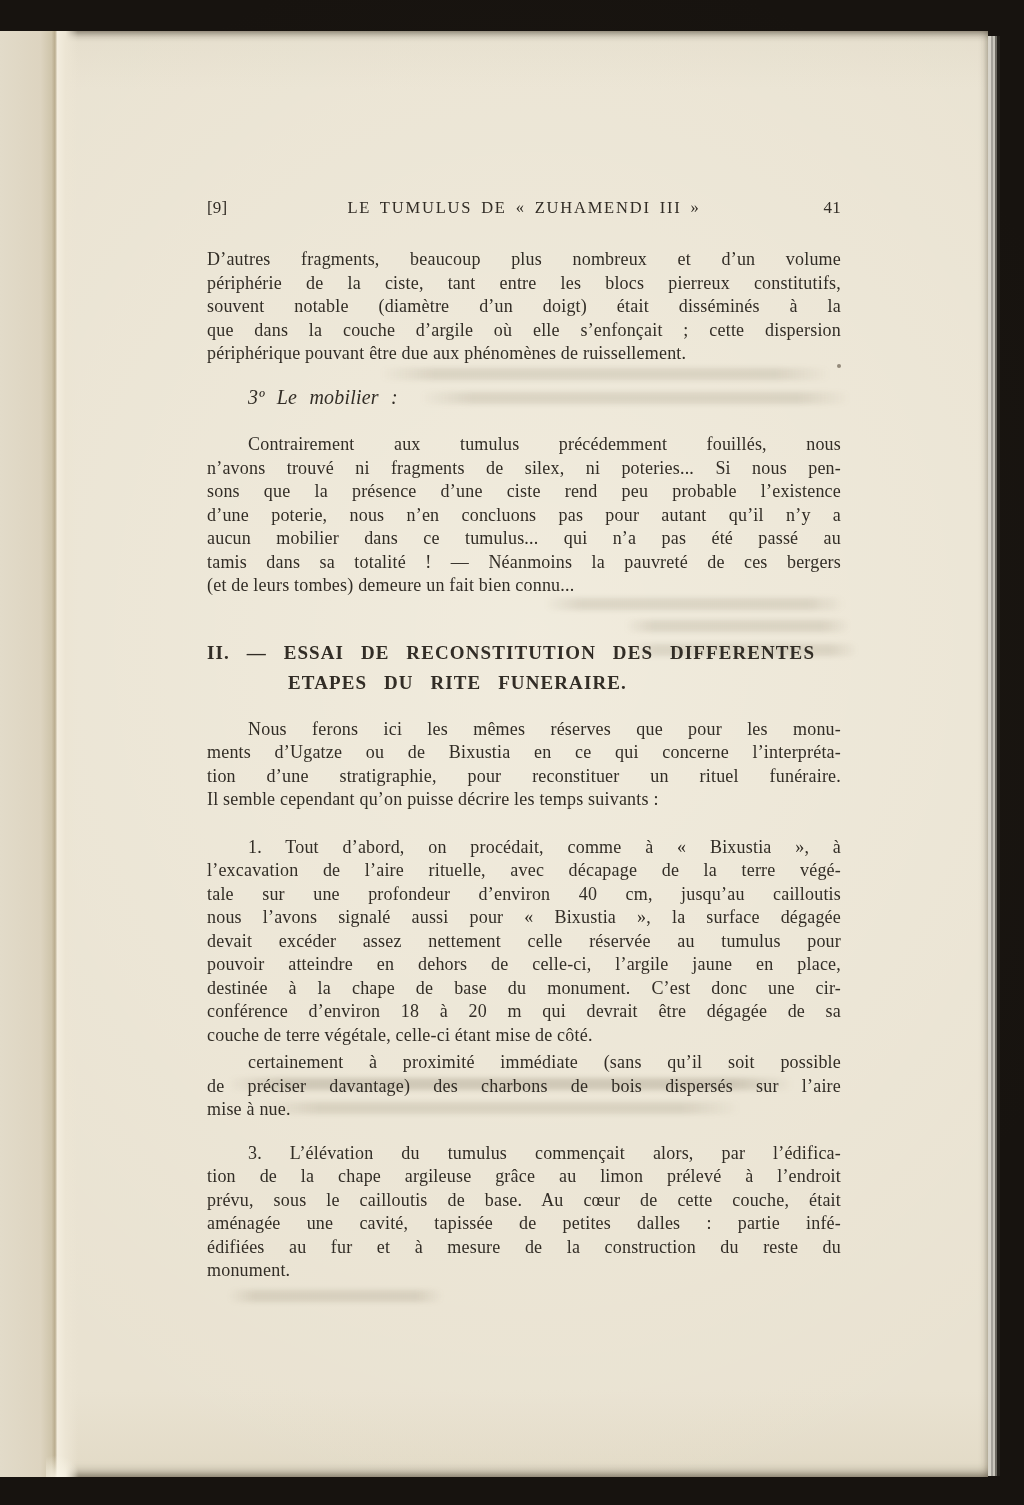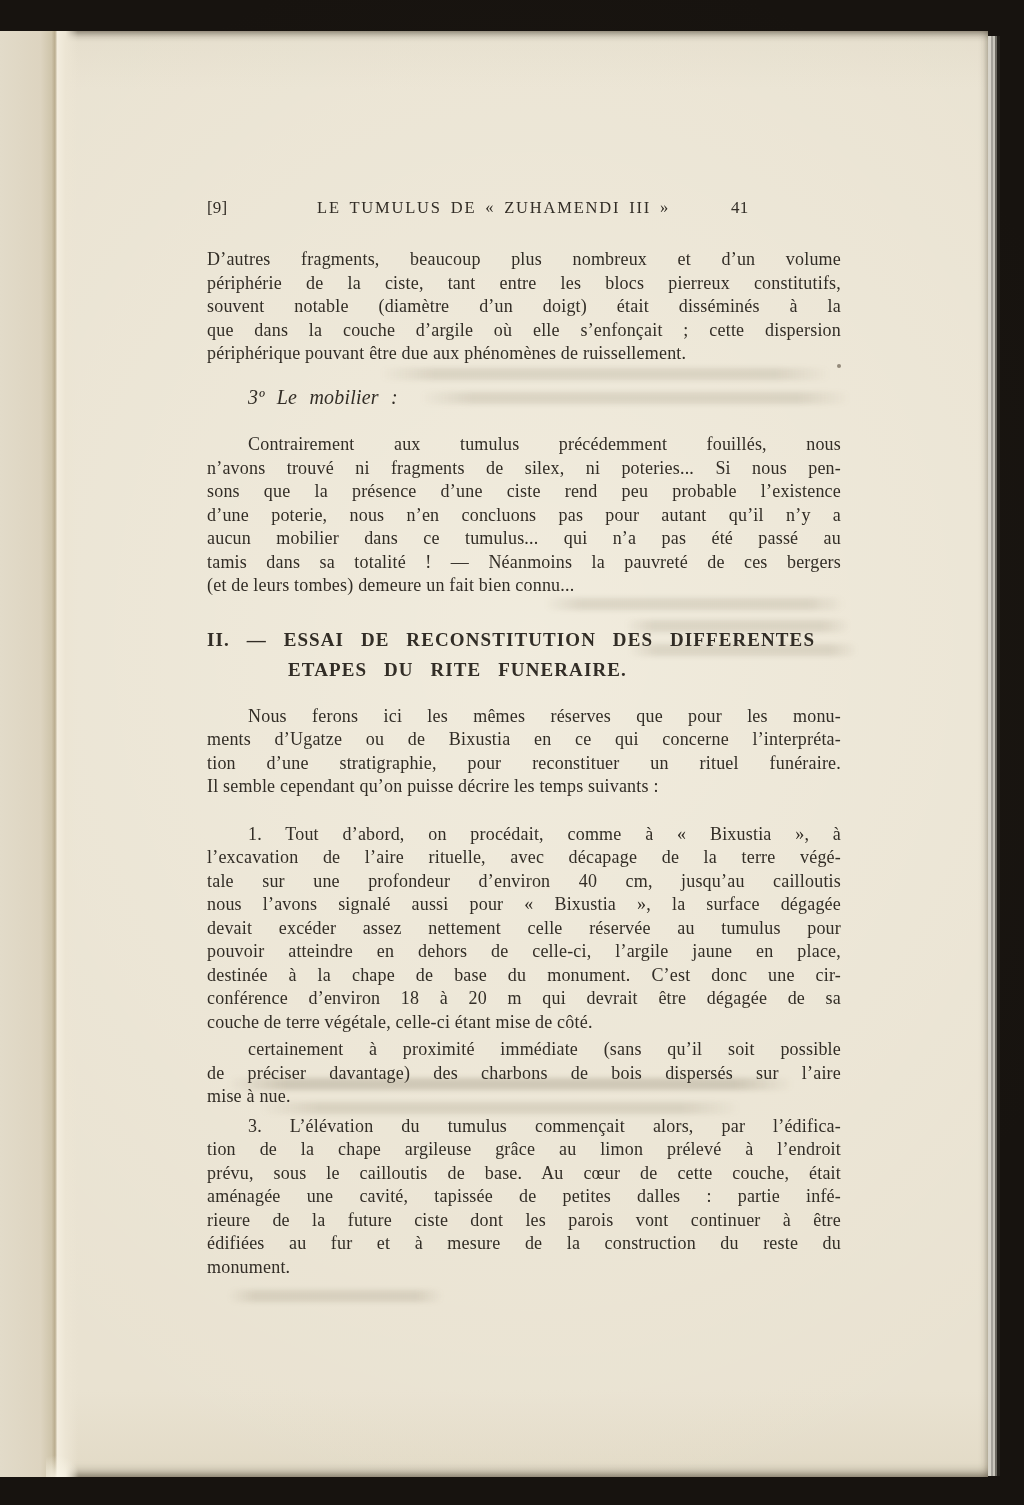--- a/index.html
+++ b/index.html
@@ -56,39 +56,39 @@
   }
 
   
   .text-col {
     position:absolute; left:207px; top:167px; width:634px;
     color:#322d26; font-size:18px; line-height:23.5px;
     letter-spacing:0.2px; z-index:2;
   }
   .running-header { display:flex; align-items:baseline; line-height:20px; }
   .rh-left  { width:110px; font-size:17px; }
-  .rh-center{ flex:1; text-align:left; font-size:16.5px; letter-spacing:1.8px; word-spacing:3px; }
-  .rh-right { width:110px; text-align:left; font-size:17px; }
+  .rh-center{ flex:1; text-align:center; font-size:16.5px; letter-spacing:1.8px; word-spacing:3px; }
+  .rh-right { width:110px; text-align:right; font-size:17px; }
 
   .blocks { display:flex; flex-direction:column; }
   .block .line { text-align:justify; text-align-last:justify; }
   .block .line.last { text-align-last:auto; }
 
   .b-para-continuation { margin-top:30px; }
   .b-sub-heading { margin-top:20px; }
   .b-para { margin-top:24px; }
   .b-para .line:first-child { padding-left:41px; }
   .blocks > :nth-child(7) { margin-top:4px; }
-  .blocks > :nth-child(8) { margin-top:6px; }
+  .blocks > :nth-child(8) { margin-top:20px; }
 
   .b-sub-heading .line {
     text-align:left; text-align-last:auto; font-style:italic;
     font-size:20px; word-spacing:7px; padding-left:41px;
   }
-  .b-section-heading { margin-top:27px; }
+  .b-section-heading { margin-top:40px; }
   .b-section-heading + .b-para { margin-top:20px; }
   .b-section-heading .line {
     text-align:left; text-align-last:auto;
     font-weight:bold; font-size:19px; line-height:30px;
     letter-spacing:1.1px; word-spacing:11px;
   }
   .b-section-heading .line:nth-child(2) { padding-left:81px; }
 </style>
 </head>
 <body>
@@ -157,20 +157,19 @@
         <div class="block b-para">
           <div class="line">certainement à proximité immédiate (sans qu’il soit possible</div>
           <div class="line">de préciser davantage) des charbons de bois dispersés sur l’aire</div>
           <div class="line last">mise à nue.</div>
         </div>
         <div class="block b-para">
           <div class="line">3. L’élévation du tumulus commençait alors, par l’édifica-</div>
           <div class="line">tion de la chape argileuse grâce au limon prélevé à l’endroit</div>
           <div class="line">prévu, sous le cailloutis de base. Au cœur de cette couche, était</div>
           <div class="line">aménagée une cavité, tapissée de petites dalles : partie infé-</div>
-          <div class="line">rieure de la future ciste dont les parois vont continuer à être</div>
           <div class="line">édifiées au fur et à mesure de la construction du reste du</div>
           <div class="line last">monument.</div>
         </div>
       </div>
   </div>
 </div>
 <div class="page-edges"></div>
 
 </body></html>

